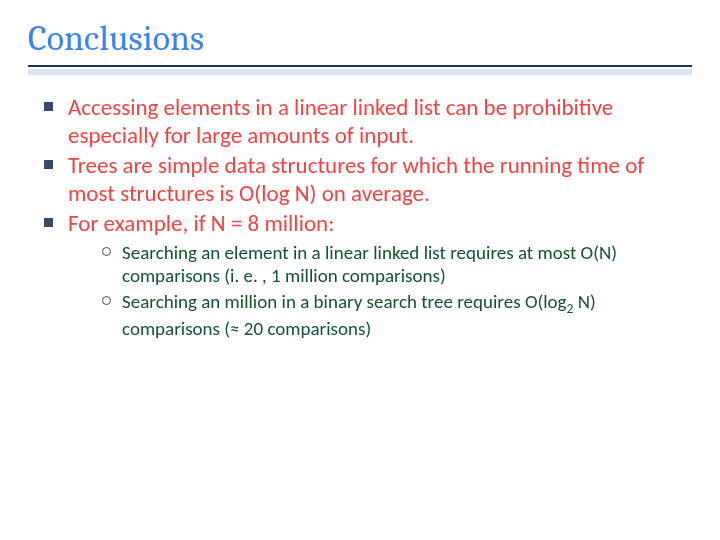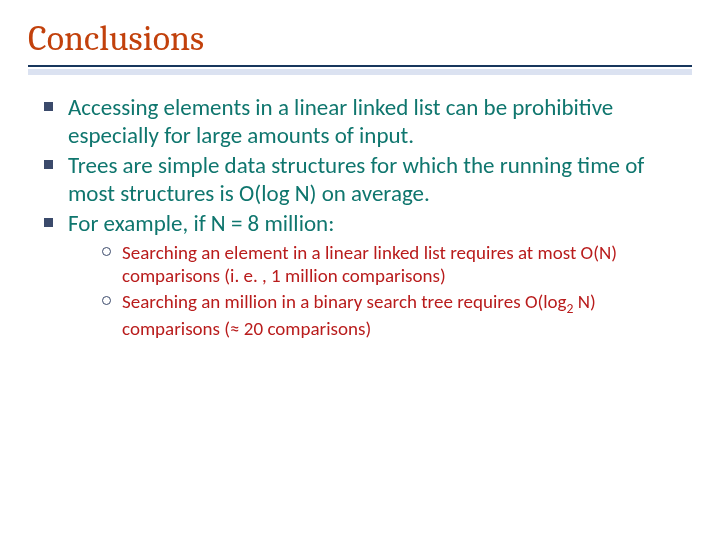--- a/index.html
+++ b/index.html
@@ -12,21 +12,21 @@
     overflow: hidden;
   }
   .slide {
     width: 100%;
     height: 100%;
     padding: 18px 28px 28px 28px;
   }
   .title {
     font-size: 36px;
     font-weight: 400;
-    color: #c2410c;
+    color: #3b82f6;
     margin-bottom: 6px;
     font-family: Cambria, Georgia, serif;
   }
   .underline-wrap {
     position: relative;
     margin-bottom: 18px;
     height: 10px;
   }
   .underline-thick {
     position: absolute;
@@ -60,21 +60,21 @@
   }
   .l1-bullet .sq {
     width: 9px;
     height: 9px;
     background: #3b4a6b;
   }
   .l1-text {
     flex: 1;
     font-size: 23px;
     line-height: 1.22;
-    color: #0f766e;
+    color: #ef4444;
   }
   .l2-list {
     list-style: none;
     padding-left: 62px;
     margin-top: 4px;
   }
   .l2-item {
     display: flex;
     align-items: flex-start;
     margin-bottom: 2px;
@@ -88,21 +88,21 @@
   .l2-bullet .circ {
     width: 9px;
     height: 9px;
     border: 1.4px solid #3b4a6b;
     border-radius: 50%;
   }
   .l2-text {
     flex: 1;
     font-size: 19px;
     line-height: 1.22;
-    color: #b91c1c;
+    color: #14532d;
   }
   .sub {
     vertical-align: sub;
     font-size: 0.72em;
   }
 </style>
 </head>
 <body>
 
 <div class="slide">

